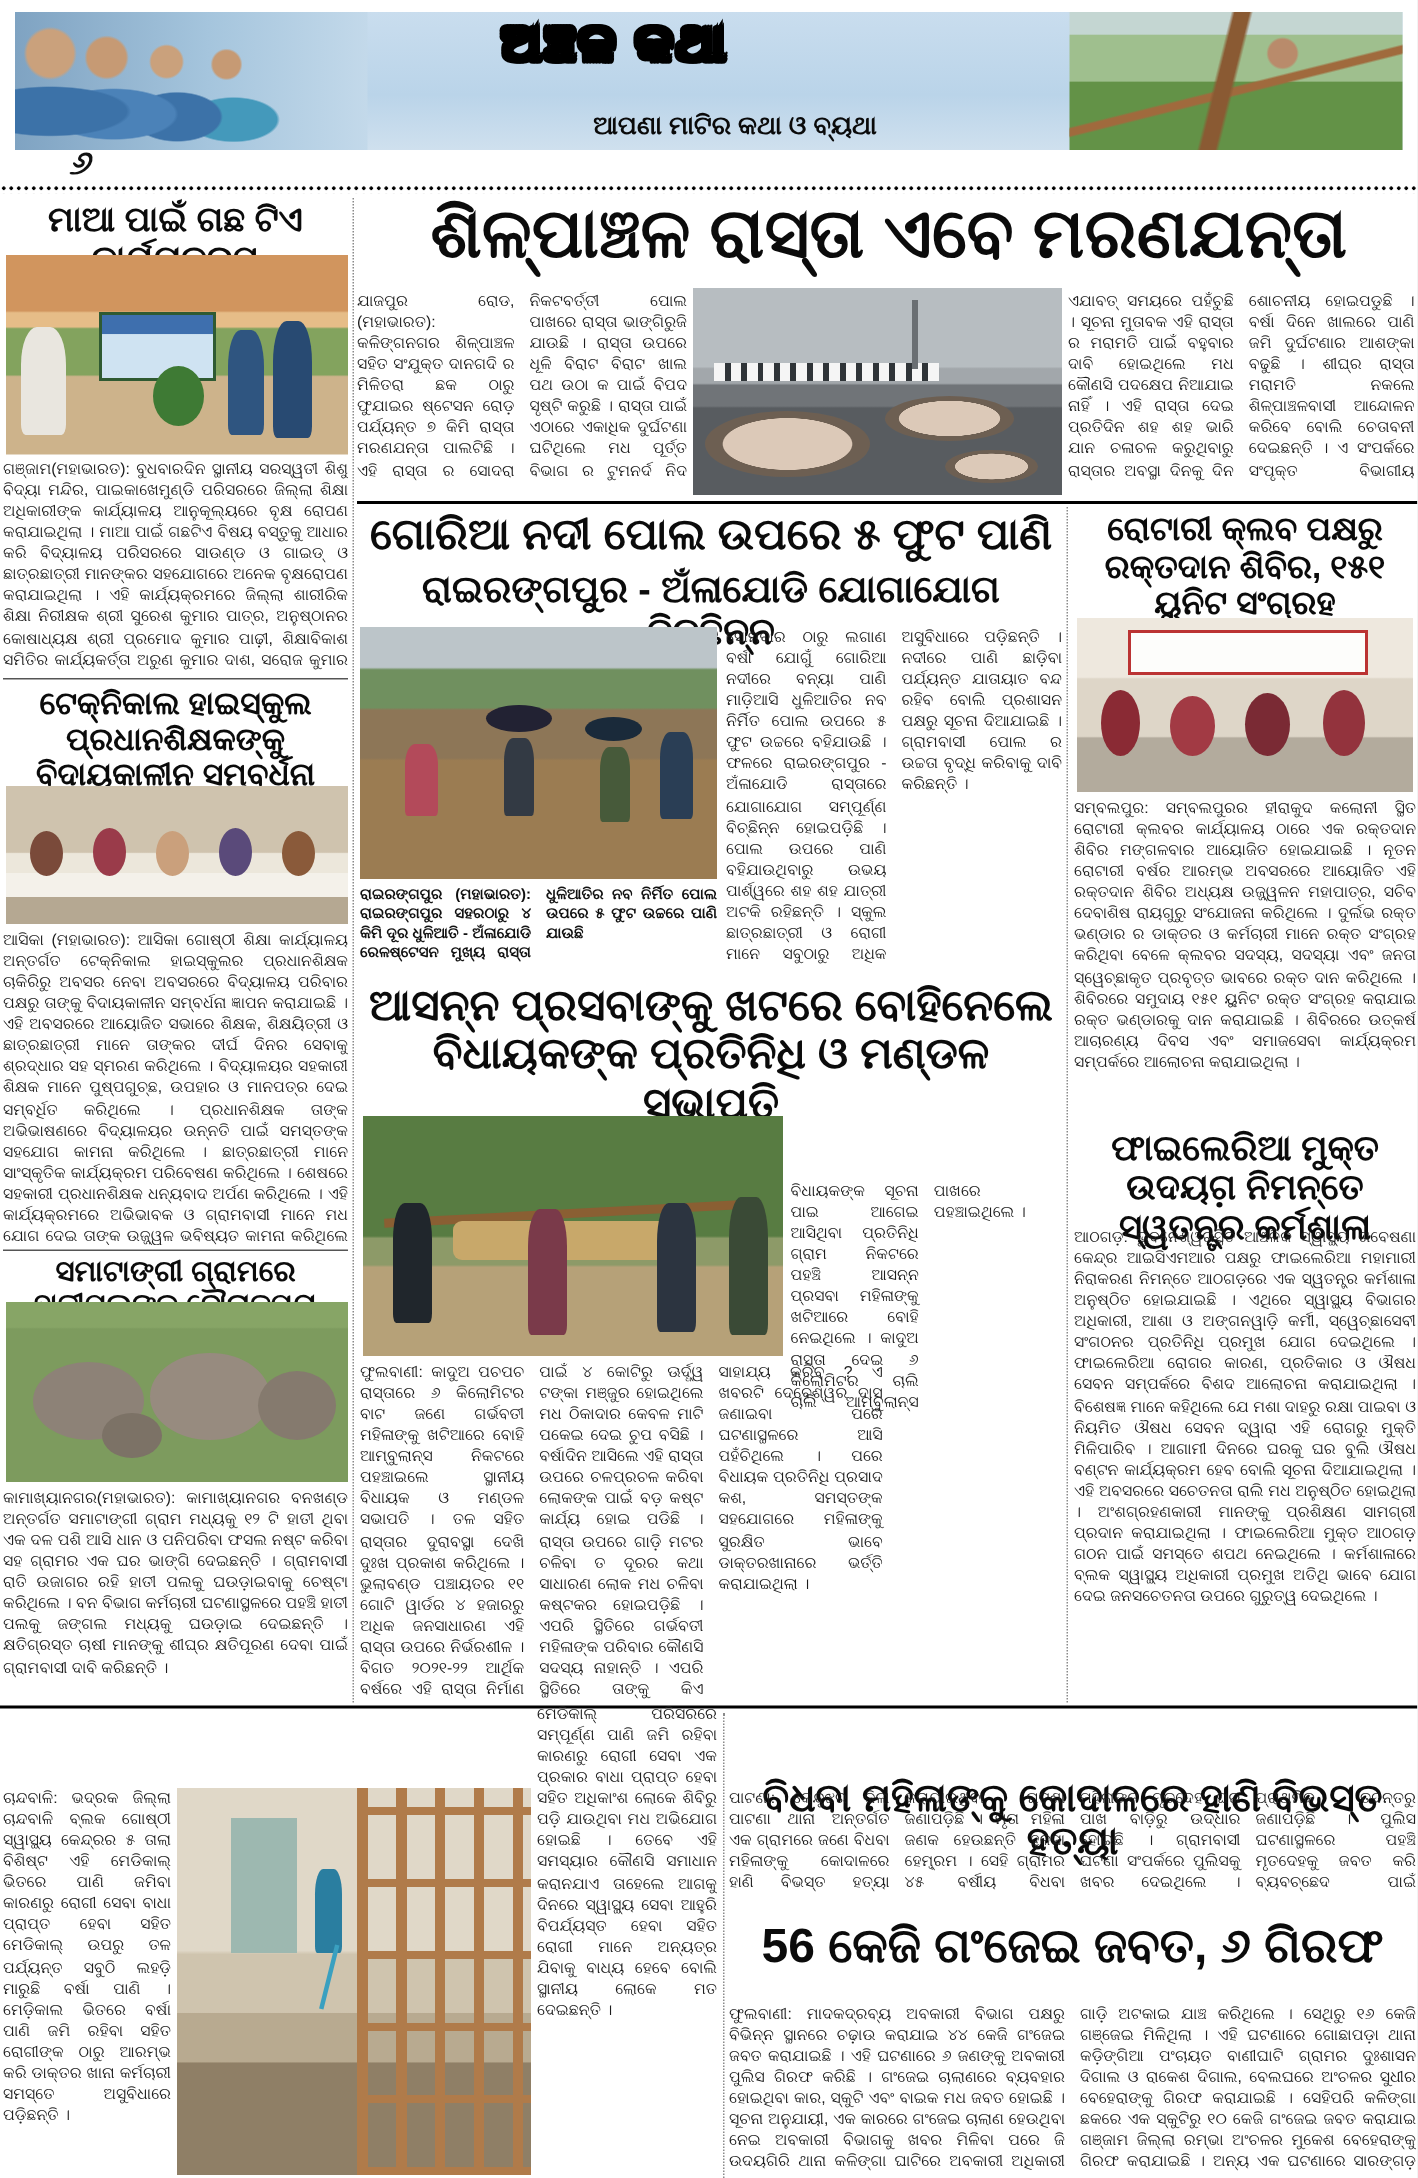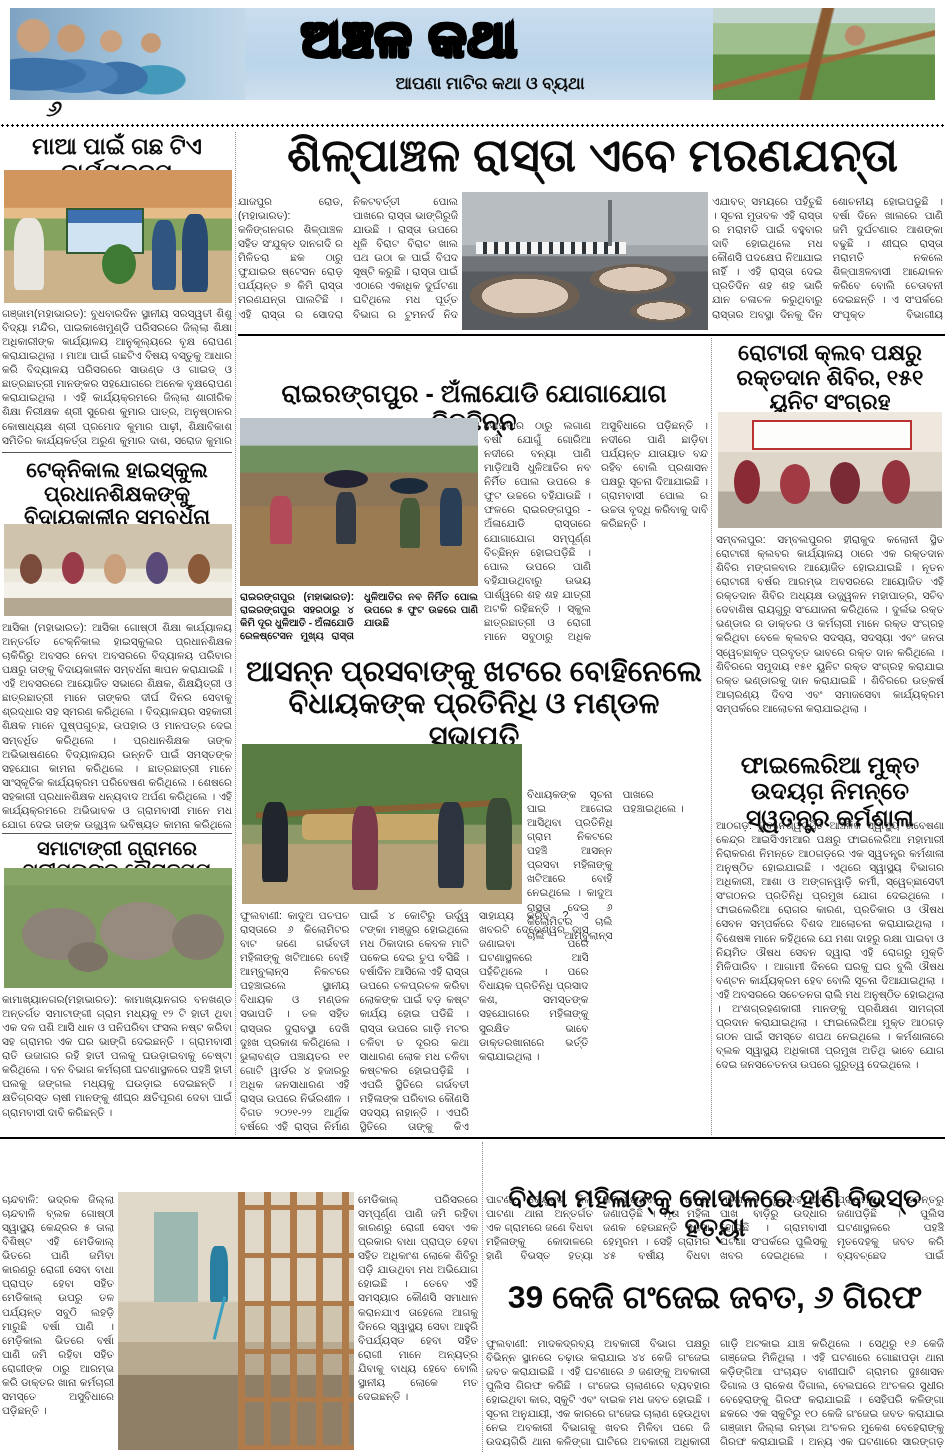--- a/index.html
+++ b/index.html
@@ -1,21 +1,21 @@
 <!DOCTYPE html>
 <html><head>
 <meta charset="utf-8">
 <style>
   html,body{margin:0;padding:0;background:#e9e9e9;}
   .page{position:relative;width:945px;height:1452px;background:#fff;margin:0 auto;
         font-family:"Liberation Sans","DejaVu Sans",sans-serif;color:#111;overflow:hidden;}
   .abs{position:absolute;}
   
   .banner{background:linear-gradient(180deg,#c9ddee 0%,#bad4e9 60%,#cfe0ee 100%);}
-  .mast-title{font-size:50px;font-weight:800;color:#fff;text-align:center;letter-spacing:2px;
+  .mast-title{font-size:34px;font-weight:800;color:#fff;text-align:center;letter-spacing:2px;
       -webkit-text-stroke:2.5px #000;
       text-shadow:2px 2px 0 #000,-2px -2px 0 #000,2px -2px 0 #000,-2px 2px 0 #000,0 2px 0 #000,0 -2px 0 #000,2px 0 0 #000,-2px 0 0 #000;}
   .mast-sub{font-size:17px;font-weight:700;color:#0a0a0a;text-align:center;}
   .pagenum{font-size:22px;font-weight:700;font-family:"Liberation Serif","DejaVu Serif",serif;font-style:italic;}
   .dateline{font-size:16px;font-weight:700;text-align:right;}
   .dotted-band{background-image:radial-gradient(circle,#000 1.1px,transparent 1.3px);background-size:5px 5px;background-repeat:repeat;}
   
   .hl{font-weight:700;color:#0b0b0b;text-align:center;line-height:1.12;letter-spacing:0;}
   .hl-xl{font-size:46px;}
   .hl-lg{font-size:29px;}
@@ -120,20 +120,21 @@
   <div class="abs photo ph-road" style="left:462px;top:192px;width:246px;height:138px;">
     <div class="stripe-rail" style="left:14px;top:50px;width:150px;height:12px;"></div>
     <div class="pothole" style="left:8px;top:82px;width:110px;height:44px;"></div>
     <div class="pothole" style="left:128px;top:72px;width:86px;height:30px;"></div>
     <div class="pothole" style="left:168px;top:108px;width:62px;height:22px;"></div>
     <div class="abs" style="left:146px;top:8px;width:4px;height:46px;background:#6a6f73;"></div>
   </div>
   <div class="abs bt bt2" style="left:712px;top:194px;width:231px;height:138px;">ଏଯାବତ୍ ସମୟରେ ପହଁଚୁଛି । ସୂଚନା ମୁତାବକ ଏହି ରାସ୍ତା ର ମରାମତି ପାଇଁ ବହୁବାର ଦାବି ହୋଇଥିଲେ ମଧ କୌଣସି ପଦକ୍ଷେପ ନିଆଯାଇ ନାହିଁ । ଏହି ରାସ୍ତା ଦେଇ ପ୍ରତିଦିନ ଶହ ଶହ ଭାରି ଯାନ ଚଳାଚଳ କରୁଥିବାରୁ ରାସ୍ତାର ଅବସ୍ଥା ଦିନକୁ ଦିନ ଶୋଚନୀୟ ହୋଇପଡୁଛି । ବର୍ଷା ଦିନେ ଖାଲରେ ପାଣି ଜମି ଦୁର୍ଘଟଣାର ଆଶଙ୍କା ବଢୁଛି । ଶୀଘ୍ର ରାସ୍ତା ମରାମତି ନକଲେ ଶିଳ୍ପାଞ୍ଚଳବାସୀ ଆନ୍ଦୋଳନ କରିବେ ବୋଲି ଚେତାବନୀ ଦେଇଛନ୍ତି । ଏ ସଂପର୍କରେ ସଂପୃକ୍ତ ବିଭାଗୀୟ ଅଧିକାରୀଙ୍କୁ ଦୃଷ୍ଟି ଦେବାକୁ ରାହା ଦାବି ହୋଇଛି ।</div>
   <div class="abs hrule" style="left:238px;top:334px;width:707px;height:2px;"></div>
 
+  <div class="abs hl hl-lg" style="left:240px;top:341px;width:468px;">ଗୋରିଆ ନଦୀ ପୋଲ ଉପରେ ୫ ଫୁଟ ପାଣି</div>
   <div class="abs hl" style="left:240px;top:379px;width:468px;font-size:25px;">ରାଇରଙ୍ଗପୁର - ଅଁଳାଯୋଡି ଯୋଗାଯୋଗ ବିଚ୍ଛିନ୍ନ</div>
   <div class="abs photo ph-flood" style="left:240px;top:418px;width:238px;height:168px;">
     <div class="blob" style="left:84px;top:52px;width:44px;height:18px;background:#223;"></div>
     <div class="blob" style="left:150px;top:60px;width:38px;height:16px;background:#1a2a3a;"></div>
     <div class="blob" style="left:30px;top:78px;width:22px;height:48px;background:#b34a5a;border-radius:30% 30% 8% 8%;"></div>
     <div class="blob" style="left:96px;top:74px;width:20px;height:52px;background:#333a44;border-radius:30% 30% 8% 8%;"></div>
     <div class="blob" style="left:160px;top:80px;width:20px;height:50px;background:#475a3a;border-radius:30% 30% 8% 8%;"></div>
     <div class="blob" style="left:200px;top:70px;width:22px;height:58px;background:#2a3e55;border-radius:30% 30% 8% 8%;"></div>
   </div>
   <div class="abs cap" style="left:240px;top:590px;width:238px;height:58px;">ରାଇରଙ୍ଗପୁର (ମହାଭାରତ): ରାଇରଙ୍ଗପୁର ସହରଠାରୁ ୪ କିମି ଦୂର ଧୁଳିଆତି - ଅଁଳାଯୋଡି ରେଳଷ୍ଟେସନ ମୁଖ୍ୟ ରାସ୍ତା ଧୁଳିଆତିର ନବ ନିର୍ମିତ ପୋଲ ଉପରେ ୫ ଫୁଟ ଉଚ୍ଚରେ ପାଣି ଯାଉଛି</div>
@@ -167,21 +168,21 @@
   <div class="abs hrule" style="left:0;top:1137px;width:945px;height:2px;"></div>
 
   <div class="abs bt" style="left:2px;top:1192px;width:112px;height:258px;">ଚାନ୍ଦବାଳି: ଭଦ୍ରକ ଜିଲ୍ଲା ଚାନ୍ଦବାଳି ବ୍ଲକ ଗୋଷ୍ଠୀ ସ୍ୱାସ୍ଥ୍ୟ କେନ୍ଦ୍ରର ୫ ତାଲା ବିଶିଷ୍ଟ ଏହି ମେଡିକାଲ୍ ଭିତରେ ପାଣି ଜମିବା କାରଣରୁ ରୋଗୀ ସେବା ବାଧା ପ୍ରାପ୍ତ ହେବା ସହିତ ମେଡିକାଲ୍ ଉପରୁ ତଳ ପର୍ଯ୍ୟନ୍ତ ସବୁଠି ଲହଡ଼ି ମାରୁଛି ବର୍ଷା ପାଣି । ମେଡ଼ିକାଲ ଭିତରେ ବର୍ଷା ପାଣି ଜମି ରହିବା ସହିତ ରୋଗୀଙ୍କ ଠାରୁ ଆରମ୍ଭ କରି ଡାକ୍ତର ଖାନା କର୍ମଚାରୀ ସମସ୍ତେ ଅସୁବିଧାରେ ପଡ଼ିଛନ୍ତି ।</div>
   <div class="abs photo ph-hosp" style="left:118px;top:1192px;width:236px;height:258px;">
     <div class="abs" style="left:36px;top:20px;width:44px;height:90px;background:#9db8b0;"></div>
     <div class="blob" style="left:92px;top:54px;width:18px;height:56px;background:#2a7ea0;border-radius:30% 30% 8% 8%;"></div>
     <div class="abs" style="left:100px;top:104px;width:3px;height:44px;background:#3aa0c0;transform:rotate(14deg);"></div>
     <div class="abs" style="left:0;top:150px;width:236px;height:108px;background:linear-gradient(180deg,#b8aa90 0 30%,#8f7f66 31% 100%);"></div>
     <div class="gate" style="left:120px;top:0;width:116px;height:258px;"></div>
   </div>
-  <div class="abs bt" style="left:358px;top:1192px;width:120px;height:258px;">ମେଡିକାଲ୍ ପରିସରରେ ସମ୍ପୂର୍ଣ୍ଣ ପାଣି ଜମି ରହିବା କାରଣରୁ ରୋଗୀ ସେବା ଏକ ପ୍ରକାର ବାଧା ପ୍ରାପ୍ତ ହେବା ସହିତ ଅଧିକାଂଶ ଲୋକେ ଶିବିରୁ ପଡ଼ି ଯାଉଥିବା ମଧ ଅଭିଯୋଗ ହୋଇଛି । ତେବେ ଏହି ସମସ୍ୟାର କୌଣସି ସମାଧାନ କରାନଯାଏ ତାହେଲେ ଆଗକୁ ଦିନରେ ସ୍ୱାସ୍ଥ୍ୟ ସେବା ଆହୁରି ବିପର୍ଯ୍ୟସ୍ତ ହେବା ସହିତ ରୋଗୀ ମାନେ ଅନ୍ୟତ୍ର ଯିବାକୁ ବାଧ୍ୟ ହେବେ ବୋଲି ସ୍ଥାନୀୟ ଲୋକେ ମତ ଦେଇଛନ୍ତି ।</div>
+  <div class="abs bt" style="left:358px;top:1136px;width:120px;height:258px;">ମେଡିକାଲ୍ ପରିସରରେ ସମ୍ପୂର୍ଣ୍ଣ ପାଣି ଜମି ରହିବା କାରଣରୁ ରୋଗୀ ସେବା ଏକ ପ୍ରକାର ବାଧା ପ୍ରାପ୍ତ ହେବା ସହିତ ଅଧିକାଂଶ ଲୋକେ ଶିବିରୁ ପଡ଼ି ଯାଉଥିବା ମଧ ଅଭିଯୋଗ ହୋଇଛି । ତେବେ ଏହି ସମସ୍ୟାର କୌଣସି ସମାଧାନ କରାନଯାଏ ତାହେଲେ ଆଗକୁ ଦିନରେ ସ୍ୱାସ୍ଥ୍ୟ ସେବା ଆହୁରି ବିପର୍ଯ୍ୟସ୍ତ ହେବା ସହିତ ରୋଗୀ ମାନେ ଅନ୍ୟତ୍ର ଯିବାକୁ ବାଧ୍ୟ ହେବେ ବୋଲି ସ୍ଥାନୀୟ ଲୋକେ ମତ ଦେଇଛନ୍ତି ।</div>
 
   <div class="abs hl hl-bot" style="left:486px;top:1184px;width:458px;">ବିଧବା ମହିଳାଙ୍କୁ କୋଦାଳରେ ହାଣି ବିଭସ୍ତ ହତ୍ୟା</div>
   <div class="abs bt bt4" style="left:486px;top:1192px;width:458px;height:80px;">ପାଟଣା: କେନ୍ଦୁଝର ଜିଲା ପାଟଣା ଥାନା ଅନ୍ତର୍ଗତ ଏକ ଗ୍ରାମରେ ଜଣେ ବିଧବା ମହିଳାଙ୍କୁ କୋଦାଳରେ ହାଣି ବିଭସ୍ତ ହତ୍ୟା କରାଯାଇଥିବା ଘଟଣା ଜଣାପଡ଼ିଛି । ମୃତା ମହିଳା ଜଣକ ହେଉଛନ୍ତି ହୁଳସା ହେମ୍ବ୍ରମ । ସେହି ଗ୍ରାମର ୪୫ ବର୍ଷୀୟ ବିଧବା ମହିଳାଙ୍କ ମୃତଦେହ ଘର ପାଖ ବାଡ଼ିରୁ ଉଦ୍ଧାର ହୋଇଛି । ଗ୍ରାମବାସୀ ଘଟଣା ସଂପର୍କରେ ପୁଲିସକୁ ଖବର ଦେଇଥିଲେ । ପ୍ରାଥମିକ ତଦନ୍ତରୁ ଜଣାପଡ଼ିଛି । ପୁଲିସ ଘଟଣାସ୍ଥଳରେ ପହଞ୍ଚି ମୃତଦେହକୁ ଜବତ କରି ବ୍ୟବଚ୍ଛେଦ ପାଇଁ ପଠାଇବା ସହ ଘଟଣାର ତଦନ୍ତ ଆରମ୍ଭ କରିଛି ।</div>
 
-  <div class="abs hl hl-ganja" style="left:486px;top:1280px;width:458px;">39 କେଜି ଗଂଜେଇ ଜବତ, ୬ ଗିରଫ</div>
+  <div class="abs hl hl-ganja" style="left:486px;top:1280px;width:458px;">56 କେଜି ଗଂଜେଇ ଜବତ, ୬ ଗିରଫ</div>
   <div class="abs bt bt2" style="left:486px;top:1336px;width:458px;height:114px;">ଫୁଲବାଣୀ: ମାଦକଦ୍ରବ୍ୟ ଅବକାରୀ ବିଭାଗ ପକ୍ଷରୁ ବିଭିନ୍ନ ସ୍ଥାନରେ ଚଢ଼ାଉ କରାଯାଇ ୪୪ କେଜି ଗଂଜେଇ ଜବତ କରାଯାଇଛି । ଏହି ଘଟଣାରେ ୬ ଜଣଙ୍କୁ ଅବକାରୀ ପୁଲିସ ଗିରଫ କରିଛି । ଗଂଜେଇ ଚାଲାଣରେ ବ୍ୟବହାର ହୋଇଥିବା କାର, ସ୍କୁଟି ଏବଂ ବାଇକ ମଧ ଜବତ ହୋଇଛି । ସୂଚନା ଅନୁଯାୟୀ, ଏକ କାରରେ ଗଂଜେଇ ଚାଲାଣ ହେଉଥିବା ନେଇ ଅବକାରୀ ବିଭାଗକୁ ଖବର ମିଳିବା ପରେ ଜି ଉଦୟଗିରି ଥାନା କଳିଙ୍ଗା ଘାଟିରେ ଅବକାରୀ ଅଧିକାରୀ ଗାଡ଼ି ଅଟକାଇ ଯାଞ୍ଚ କରିଥିଲେ । ସେଥିରୁ ୧୬ କେଜି ଗଞ୍ଜେଇ ମିଳିଥିଲା । ଏହି ଘଟଣାରେ ଗୋଛାପଡ଼ା ଥାନା କଡ଼ିଙ୍ଗିଆ ପଂଚାୟତ ବାଣୀଘାଟି ଗ୍ରାମର ଦୁଃଶାସନ ଦିଗାଲ ଓ ରାକେଶ ଦିଗାଲ, ବେଲଘରେ ଅଂଚଳର ସୁଧୀର ବେହେରାଙ୍କୁ ଗିରଫ କରାଯାଇଛି । ସେହିପରି କଳିଙ୍ଗା ଛକରେ ଏକ ସ୍କୁଟିରୁ ୧୦ କେଜି ଗଂଜେଇ ଜବତ କରାଯାଇ ଗଞ୍ଜାମ ଜିଲ୍ଲା ରମ୍ଭା ଅଂଚଳର ମୁକେଶ ବେହେରାଙ୍କୁ ଗିରଫ କରାଯାଇଛି । ଅନ୍ୟ ଏକ ଘଟଣାରେ ସାରଙ୍ଗଡ଼ ଥାନା ବଣସ୍ପତା ଛକରେ ଏକ ବାଇକରୁ ୧୬ କେଜି ଗଂଜେଇ ଜବତ କରାଯାଇଛି । ଏହି ଘଟଣାରେ ବଣସ୍ପତା ଅଂଚଳର ଶୁଭଶ୍ରୀ ଦିଗାଲ ଓ ରଞ୍ଜନ ଦିଗାଲଙ୍କୁ ଗିରଫ କରାଯାଇଥିବା ଅବକାରୀ ଅଧୀକ୍ଷକ ସୁଜାତ ପାଢ଼ୀ ସୂଚନା ଦେଇଛନ୍ତି ।</div>
 
 </div>
 
 </body></html>

